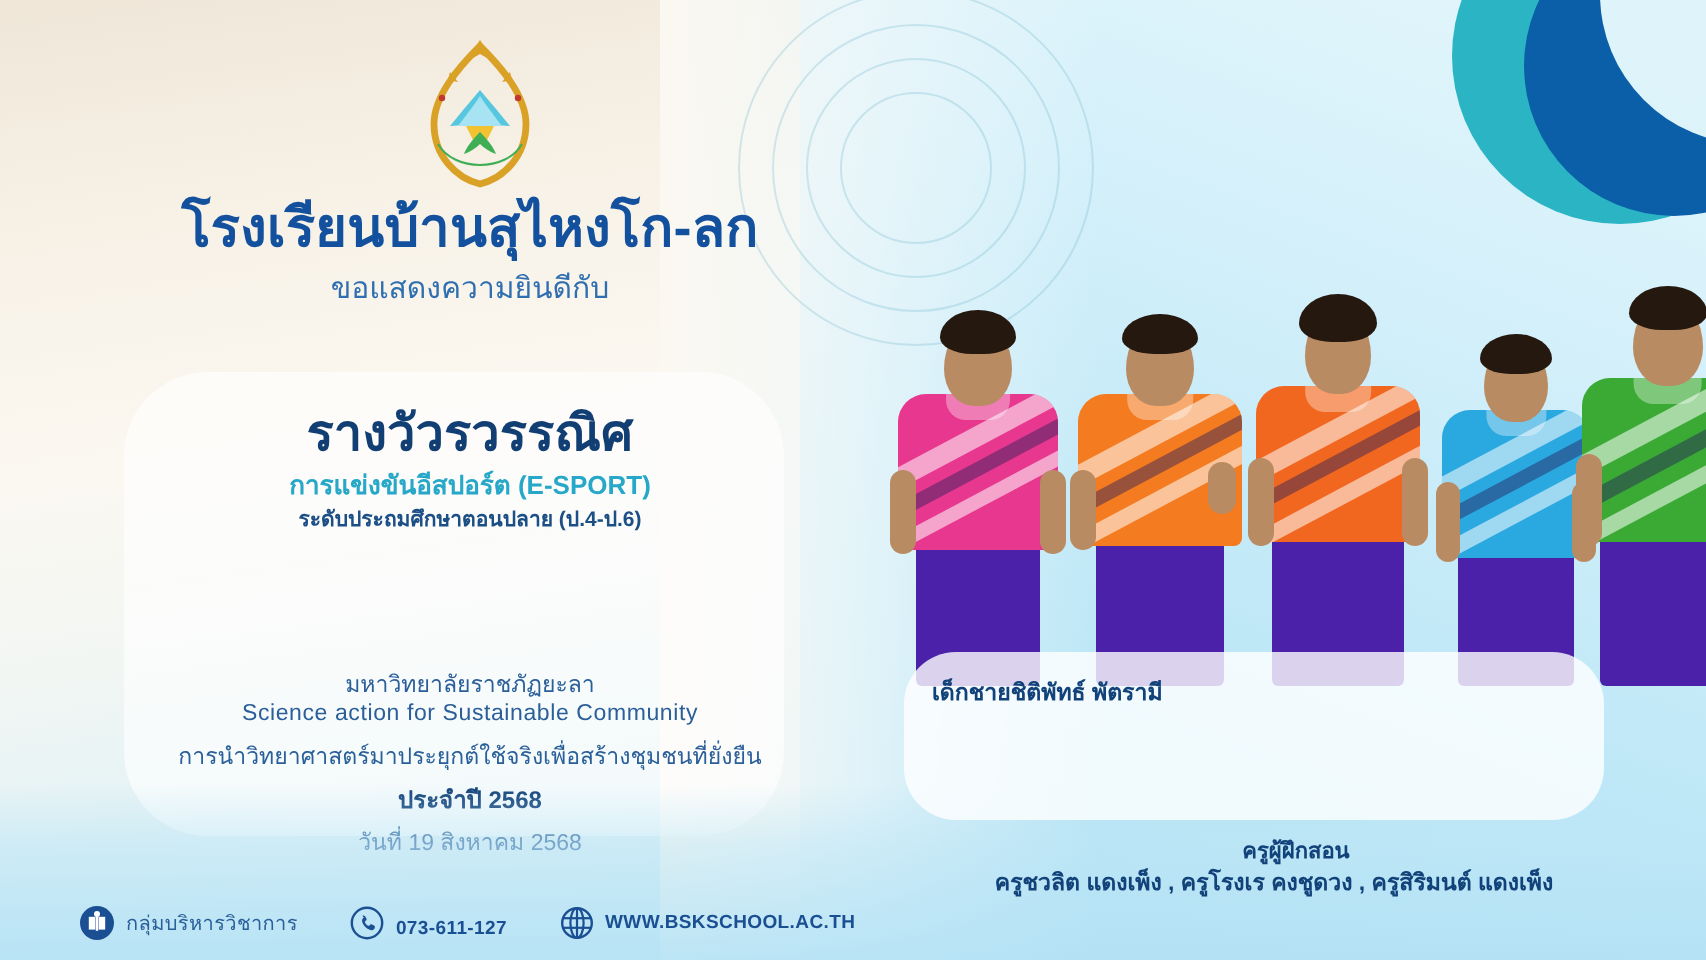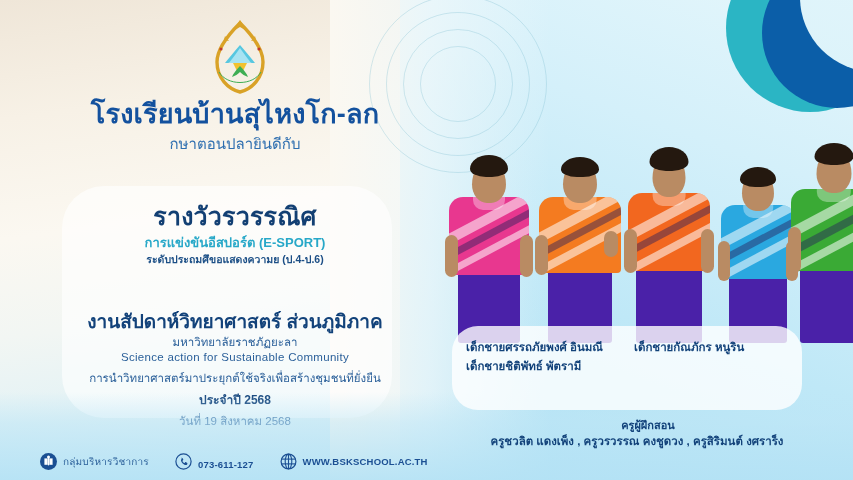--- a/index.html
+++ b/index.html
@@ -218,27 +218,26 @@
       <path d="M34 49 L48 49 L44 57 L41 54 L38 57 Z" fill="#f2c230"></path>
       <path d="M41 52 C37 56 34 60 33 63 C36 62 39 60 41 58 C43 60 46 62 49 63 C48 60 45 56 41 52 Z" fill="#3fae54"></path>
       <path d="M20 58 C28 72 54 72 62 58" fill="none" stroke="#3fae54" stroke-width="1"></path>
       <circle cx="22" cy="35" r="1.6" fill="#c0392b"></circle>
       <circle cx="60" cy="35" r="1.6" fill="#c0392b"></circle>
     </svg>
   </div>
 
   <div class="left-col">
     <div class="school-name">โรงเรียนบ้านสุไหงโก-ลก</div>
-    <div class="congrats">กษาตอนปลายินดีกับ</div>
+    <div class="congrats">ขอแสดงความยินดีกับ</div>
 
     <div class="award-title">รางวัวรวรรณิศ</div>
     <div class="award-sub">การแข่งขันอีสปอร์ต (E-SPORT)</div>
-    <div class="award-level">ระดับประถมศึขอแสดงความย (ป.4-ป.6)</div>
-
-    <div class="event-title">งานสัปดาห์วิทยาศาสตร์ ส่วนภูมิภาค</div>
+    <div class="award-level">ระดับประถมศึกษาตอนปลาย (ป.4-ป.6)</div>
+
     <div class="event-univ">มหาวิทยาลัยราชภัฏยะลา</div>
     <div class="event-en">Science action for Sustainable Community</div>
     <div class="event-th">การนำวิทยาศาสตร์มาประยุกต์ใช้จริงเพื่อสร้างชุมชนที่ยั่งยืน</div>
     <div class="event-year">ประจำปี 2568</div>
     <div class="event-date">วันที่ 19 สิงหาคม 2568</div>
   </div>
 
   <div class="photo">
 
     <div class="kid" style="left:14px;width:86px;height:205px;">
@@ -311,31 +310,27 @@
       <div class="head" style="bottom:150px;width:35px;height:44px;"></div>
       <div class="hair" style="bottom:178px;width:39px;height:22px;"></div>
     </div>
   </div>
 
   <div class="bg-bottom-cyan"></div>
   <div class="card-names"></div>
 
   <div class="names">
     <div class="row">
-      <span class="c1">เด็กชายศรรถภัยพงศ์ อินมณี</span>
-      <span class="c2">เด็กชายกัณภักร หนูริน</span>
-    </div>
-    <div class="row">
       <span class="c1">เด็กชายชิติพัทธ์ พัตรามี</span>
       <span class="c2"></span>
     </div>
   </div>
 
   <div class="teach-label">ครูผู้ฝึกสอน</div>
-  <div class="teach-names">ครูชวลิต แดงเพ็ง , ครูวรวรรณ คงชูดวง , ครูสิริมนต์ งศราร็ง</div>
+  <div class="teach-names">ครูชวลิต แดงเพ็ง , ครูโรงเร คงชูดวง , ครูสิริมนต์ แดงเพ็ง</div>
 
   <div class="footer">
 
     <div class="f-item" style="margin-left:40px;">
       <span class="f-ico">
         <svg viewBox="0 0 17 17" width="17" height="17" aria-hidden="true">
           <circle cx="8.5" cy="8.5" r="8.5" fill="#1b4f93"></circle>
           <path d="M4.4 5.4h3.3v6.4H4.4z" fill="#fff"></path>
           <path d="M9.3 5.4h3.3v6.4H9.3z" fill="#fff"></path>
           <rect x="7.9" y="4.4" width="1.2" height="8" fill="#fff"></rect>

